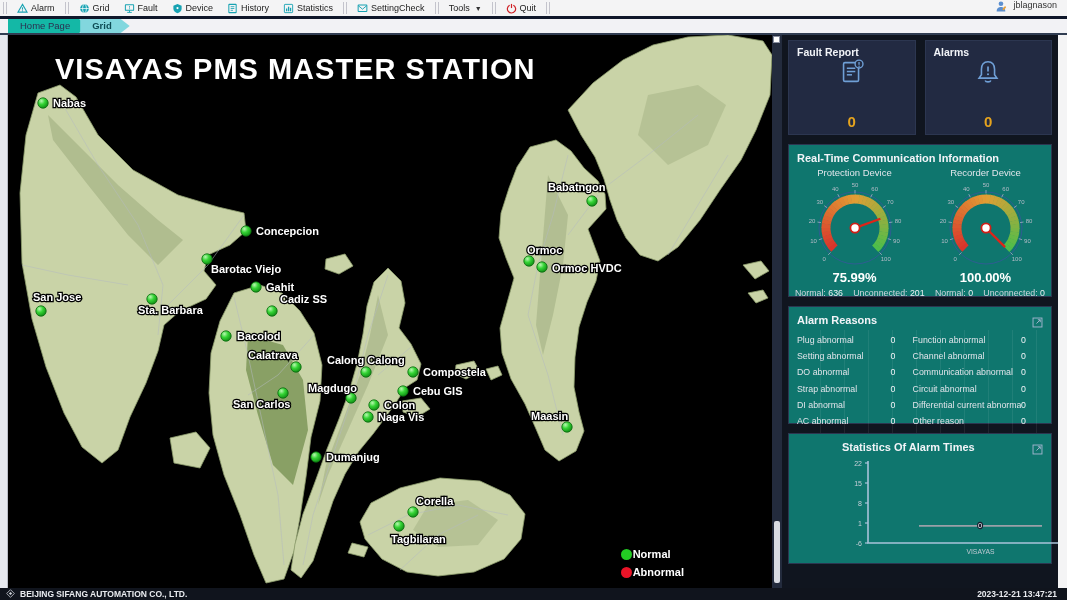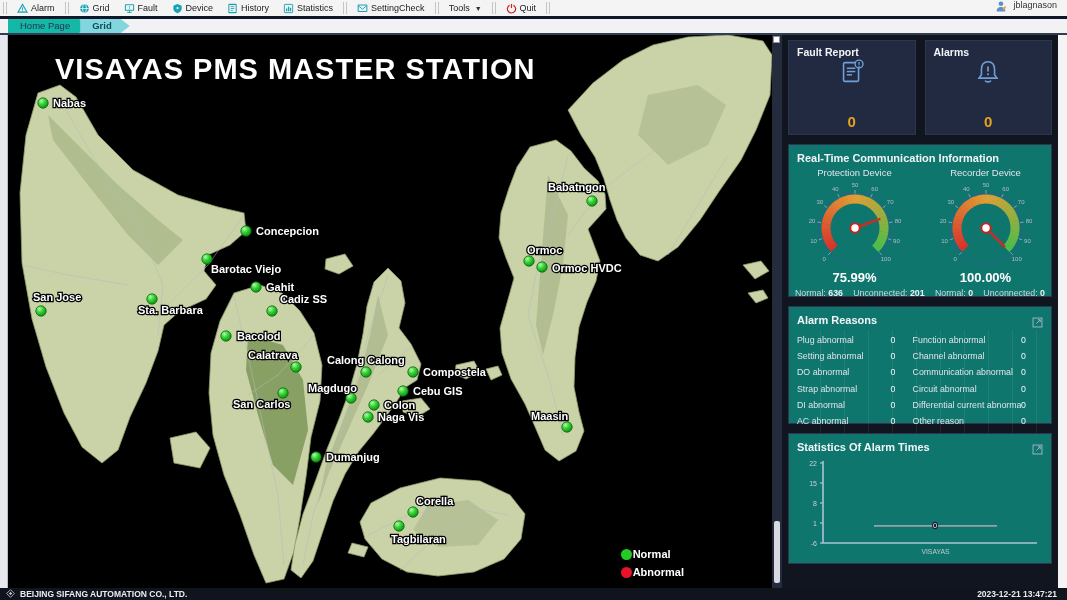--- a/index.html
+++ b/index.html
@@ -53,35 +53,35 @@
   .p-title { font-size:11px; font-weight:bold; color:#f2f4f8; padding:7px 8px 2px 8px; }
   .p-expand { position:absolute; top:7px; right:8px; cursor:pointer; }
 
   .comm { height:153px; }
   .gauge-names { display:flex; font-size:9.5px; color:#e2e6ec; margin-top:1px; }
   .gauge-names div { flex:1; text-align:center; }
   .gauges { display:flex; }
   .gauge-cell { flex:1; display:flex; flex-direction:column; align-items:center; }
   .gauge-pct { font-size:13px; font-weight:bold; color:#fff; margin-top:-6px; }
   .comm-counts { display:flex; font-size:8.8px; color:#d2d8e0; justify-content:space-between; padding:3px 6px 0 6px; }
-  .comm-counts span b { font-weight:bold; color:#eef1f5; }
+  .comm-counts span b { font-weight:normal; color:#eef1f5; }
 
   .reasons { height:118px; }
   .reason-grid { position:relative; display:flex; padding:4px 8px 0 8px; }
   .reason-lines { position:absolute; inset:2px 8px 4px 8px;
     background:repeating-linear-gradient(90deg, transparent 0 23px, rgba(255,255,255,.07) 23px 24px); pointer-events:none; }
   .reason-col { display:flex; flex-direction:column; }
   .reason-col.left { width:47%; }
   .reason-col.right { width:53%; }
   .reason-row { display:flex; align-items:center; height:16.2px; font-size:8.8px; color:#e0e4ea; }
   .reason-row .lab { flex:1; white-space:nowrap; overflow:hidden; }
   .reason-row .val { width:22px; text-align:left; color:#f2f4f8; }
   .reason-row:nth-child(7) { font-size:7.6px; }
 
-  .stats { height:131px; }
+  .stats { height:131px;padding-left:45px; }
 
   
   .statusbar { height:12px; background:#10141d; color:#e9ebef; font-size:8.5px; font-weight:bold;
     display:flex; align-items:center; justify-content:space-between; padding:0 10px 0 6px; }
   .statusbar .left { display:flex; align-items:center; gap:5px; }
 
   text.mlabel { font-size:11px; font-weight:bold; fill:#ffffff; stroke:#000; stroke-width:2.6px;
     paint-order:stroke; font-family:"Liberation Sans",sans-serif; }
   text.gtick { font-size:6px; fill:#b5bcc8; font-family:"Liberation Sans",sans-serif; }
 </style>

